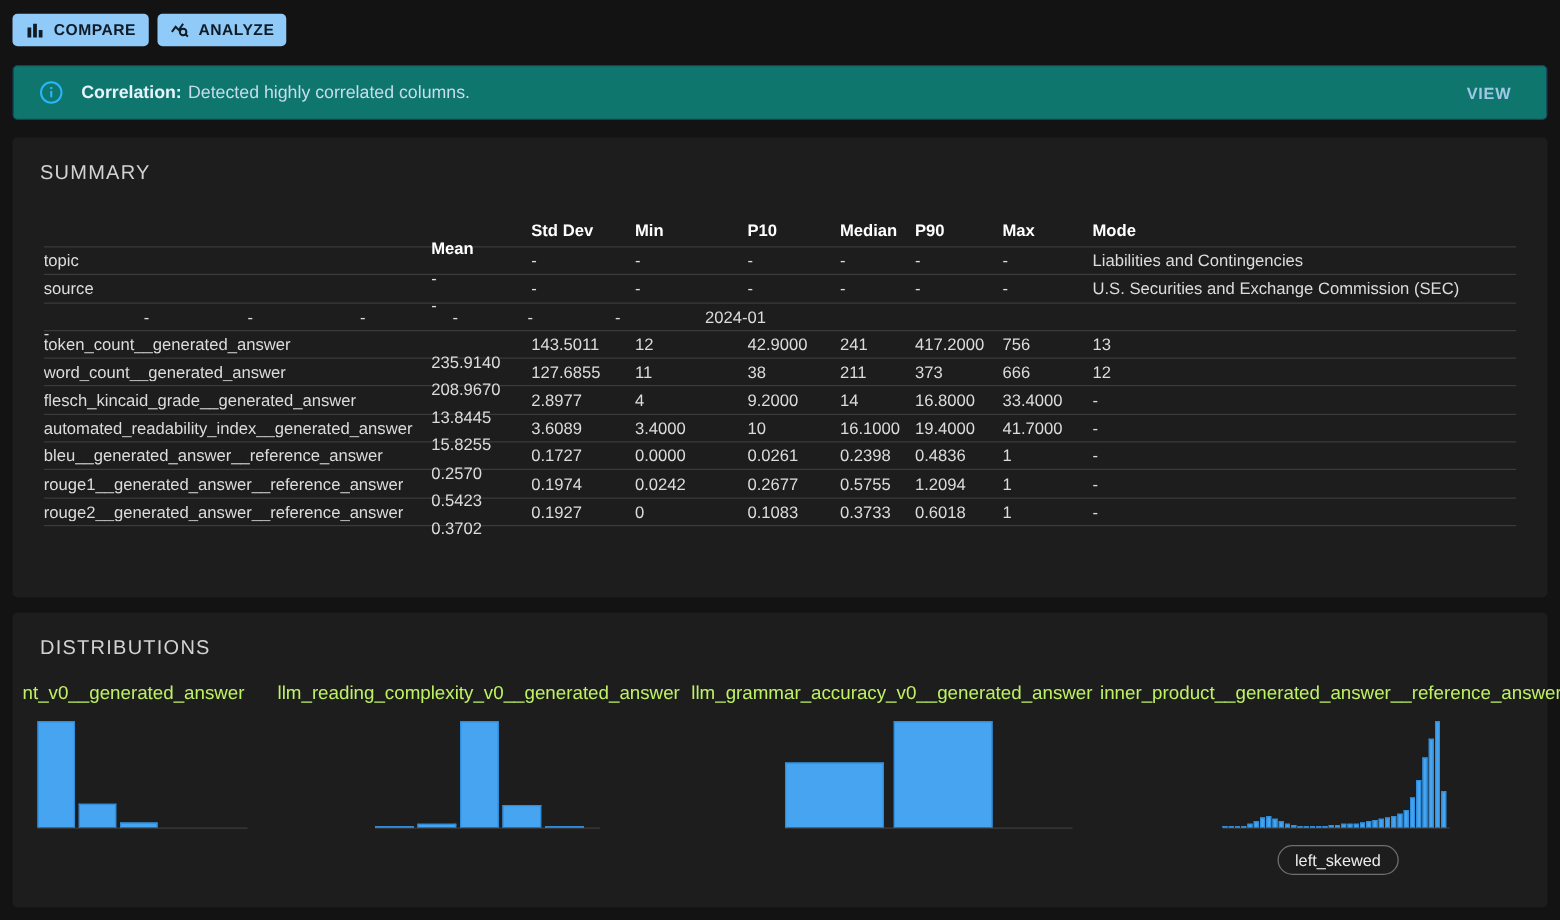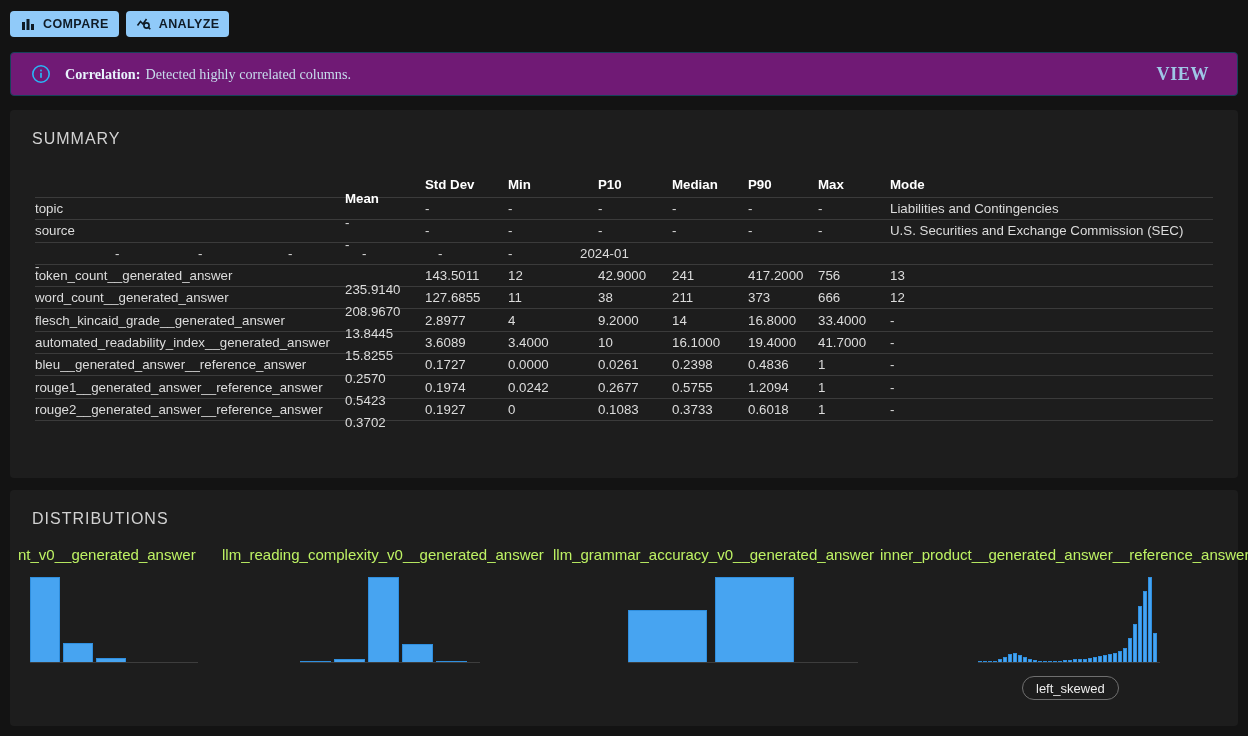--- a/index.html
+++ b/index.html
@@ -14,47 +14,47 @@
     display:flex; align-items:center; gap:7px;
     background:var(--accent,#90caf9); color:#0f1b26;
     border:none; border-radius:4px; height:26px; padding:0 10px;
     font-size:12.5px; font-weight:bold; letter-spacing:0.4px;
     font-family:inherit; cursor:pointer;
   }
   .btn svg { display:block; }
   
   .alert {
     position:absolute; top:52px; left:10px; width:1228px; height:44px;
-    background:#701a75; border:1px solid #16425a; border-radius:4px;
-    display:flex; align-items:center; padding:0 20px; box-sizing:border-box;font-family:Liberation Serif, serif;
+    background:#0f766e; border:1px solid #16425a; border-radius:4px;
+    display:flex; align-items:center; padding:0 20px; box-sizing:border-box;
   }
   .alert-icon { margin-right:14px; display:flex; }
   .alert-text { font-size:14.2px; color:#c7dcec; }
   .alert-title { font-weight:bold; color:#e8f4fd; margin-right:5px; }
   .view-btn {
     margin-left:auto; background:none; border:none; cursor:pointer;
-    color:#9fc7e6; font-weight:bold; font-size:18px; letter-spacing:0.6px;
+    color:#9fc7e6; font-weight:bold; font-size:13px; letter-spacing:0.6px;
     font-family:inherit; padding:6px 8px;
   }
   
   .panel { position:absolute; left:10px; width:1228px; background:#1d1d1d; border-radius:4px; }
   #summary-panel { top:110px; height:368px; }
   #distributions-panel { top:490px; height:236px; }
   .section-label {
     position:absolute; top:20px; left:22px;
     font-size:16px; letter-spacing:1px; color:#d2d2d2;
   }
   
   .table { position:absolute; top:62px; left:25px; right:25px; }
   .thead, .trow { display:flex; align-items:center; border-bottom:1px solid #3b3b3b; }
   .thead { height:25px; font-weight:bold; color:#ffffff; font-size:13.3px; }
   .trow  { height:21.3px; font-size:13.3px; color:#dcdcdc; }
   .cell { white-space:nowrap; overflow:hidden; padding-right:6px; box-sizing:border-box; }
   .c0 { width:310px; } .c1 { width:80px;margin-top:27px; } .c2 { width:83px; } .c3 { width:90px; }
-  .c4 { width:74px; }  .c5 { width:76px; } .c6 { width:70px; } .c7 { width:72px; }
+  .c4 { width:74px; }  .c5 { width:60px; } .c6 { width:70px; } .c7 { width:72px; }
   .c8 { flex:1; }
   
   .pagination {
     position:absolute; right:28px; top:316px;
     display:flex; align-items:center; font-size:13.5px; color:#e2e2e2;
   }
   .page-btn {
     background:none; border:none; cursor:pointer; width:32px; height:32px;
     display:flex; align-items:center; justify-content:center; border-radius:50%;
   }

